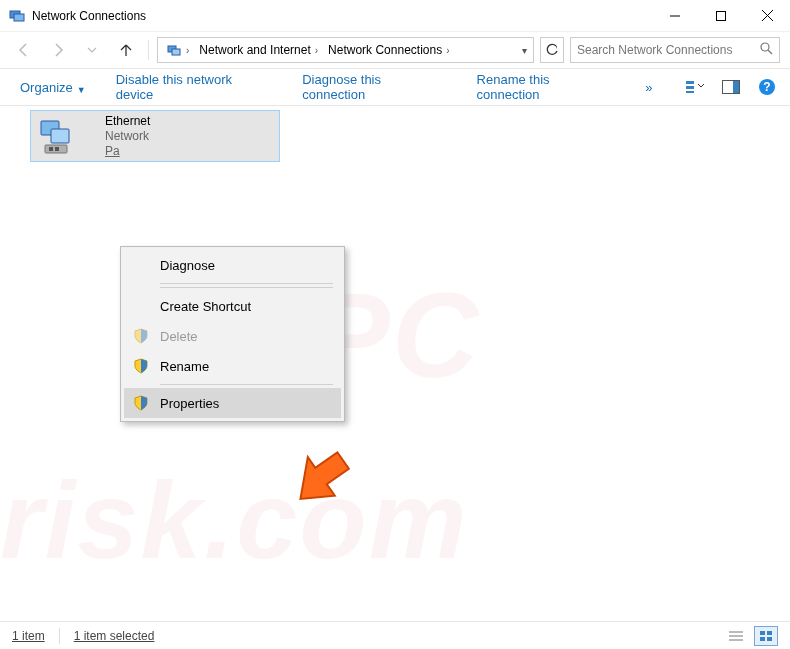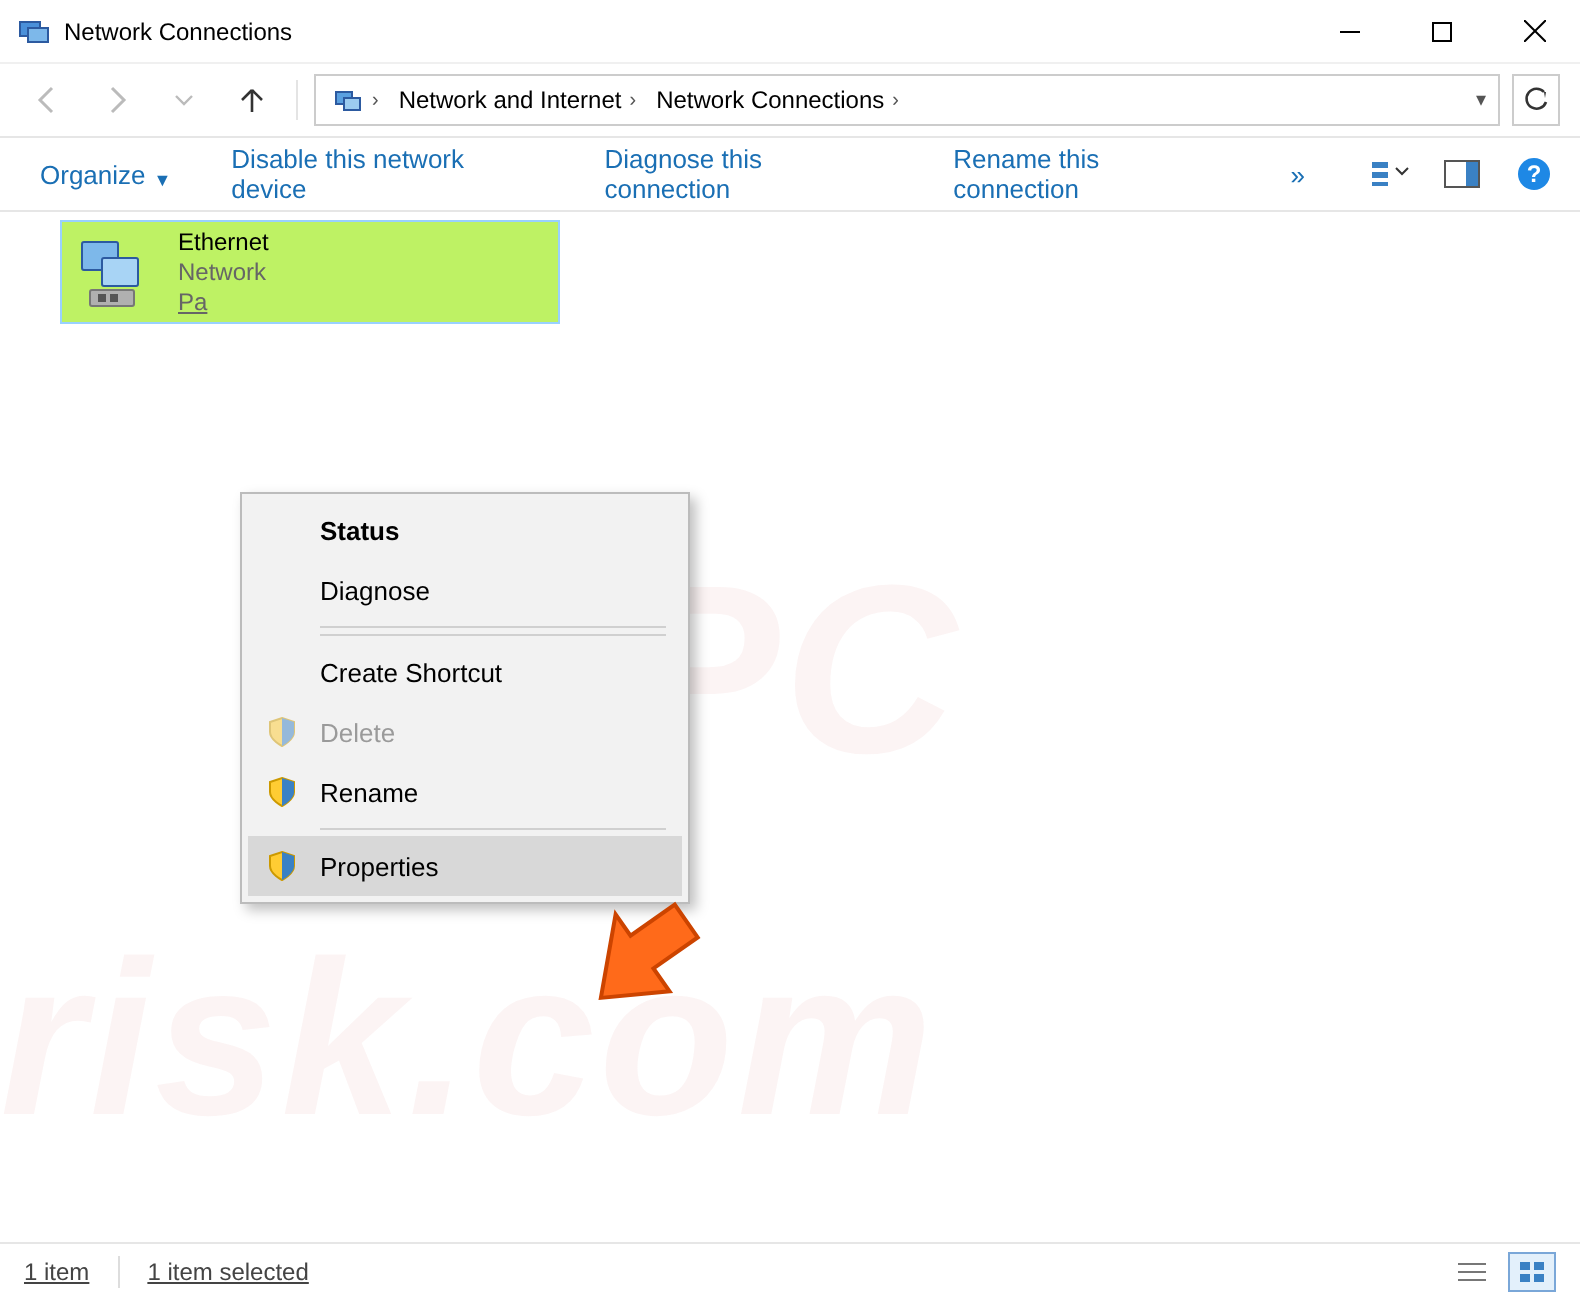--- a/index.html
+++ b/index.html
@@ -25,21 +25,21 @@
   .searchbox { width:210px; height:26px; border:1px solid #ccc; display:flex; align-items:center; padding:0 6px; font-size:12px; color:#777; justify-content:space-between; }
 
   
   .cmdbar { height: 38px; border-top:1px solid #e6e6e6; border-bottom:1px solid #e6e6e6; display:flex; align-items:center; padding:0 10px; gap:10px; font-size:13px; background:#fff;}
   .cmdbtn { padding:4px 10px; color:#1a6fb4; display:flex; align-items:flex-end; gap:4px; }
   .cmdspacer { flex:1; }
   .cmdicon { width:26px; height:26px; display:flex; align-items:center; justify-content:center; }
 
   
   .content { position:relative; height: calc(649px - 32px - 36px - 38px - 28px); background:#fff; }
-  .item { position:absolute; left:30px; top:4px; width:250px; height:52px; display:flex; align-items:center; gap:10px; padding:4px 6px; background:#bef264; border:1px solid #99d1ff; }
+  .item { position:absolute; left:30px; top:4px; width:250px; height:52px; display:flex; align-items:center; gap:26px; padding:4px 6px; background:#e5e5e5; border:1px solid #99d1ff; }
   .item .nic-icon { width:42px; height:42px; display:flex; align-items:center; justify-content:center; }
   .item .texts { font-size:12px; line-height:15px; }
   .item .texts .name { color:#000; }
   .item .texts .sub1 { color:#666; }
   .item .texts .sub2 { color:#666;text-decoration:underline; }
 
   
   .ctxmenu { position:absolute; left:120px; top:140px; width:225px; background:#f2f2f2; border:1px solid #bcbcbc; box-shadow:3px 3px 6px rgba(0,0,0,.25); padding:3px; font-size:13px; }
   .ctxitem { display:flex; align-items:center; height:30px; padding:0 10px 0 8px; gap:10px; color:#000; }
   .ctxitem.disabled { color:#9a9a9a; }
@@ -137,20 +137,27 @@
       <span style="font-size:10px;color:#555;">▾</span>
     </div>
   </div>
   <div class="refreshbtn" style="border:1px solid #ccc;border-left:1px solid #ccc;height:26px;">
     <svg width="14" height="14">
         <path d="M11 3 A5 5 0 1 0 12 8" fill="none" stroke="#333" stroke-width="1.3"></path>
         <path d="M12 3 L11 3 L11.5 6 Z" fill="#333"></path>
       </svg>
   </div>
 
+  <div class="searchbox">
+    <span>Search Network Connections</span>
+    <span><svg width="13" height="13">
+          <circle cx="5" cy="5" r="4" fill="none" stroke="#777" stroke-width="1.2"></circle>
+          <line x1="8" y1="8" x2="12" y2="12" stroke="#777" stroke-width="1.2"></line>
+        </svg></span>
+  </div>
 </div>
 
 <div class="cmdbar">
   <div class="cmdbtn">
     <span>Organize</span>
     <span style="font-size:9px;">▼</span>
   </div>
   <div class="cmdbtn">
       <span>Disable this network device</span>
     </div>
@@ -202,24 +209,20 @@
       </svg>
     </div>
     <div class="texts">
       <div class="name">Ethernet</div>
       <div class="sub1">Network</div>
       <div class="sub2">Pa</div>
     </div>
   </div>
 
   <div class="ctxmenu">
-    <div class="ctxitem bold">
-      <span class="ctxicon"></span>
-      <span>Status</span>
-    </div>
     <div class="ctxitem">
       <span class="ctxicon"></span>
       <span>Diagnose</span>
     </div>
     <div class="ctxsep"></div>
     <div class="ctxsep"></div>
     <div class="ctxitem">
       <span class="ctxicon"></span>
       <span>Create Shortcut</span>
     </div>

